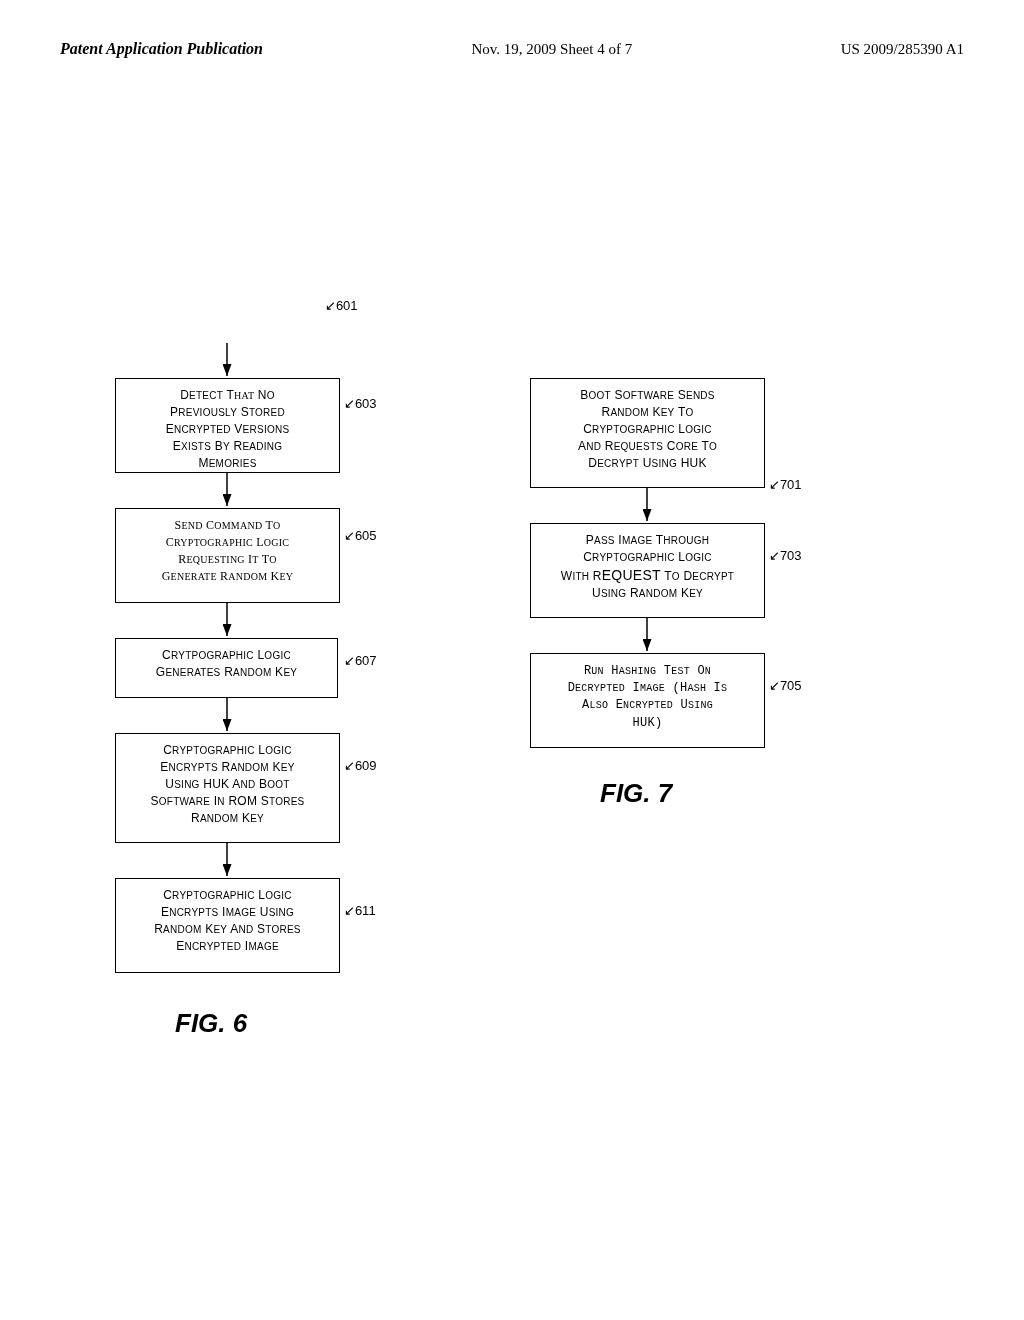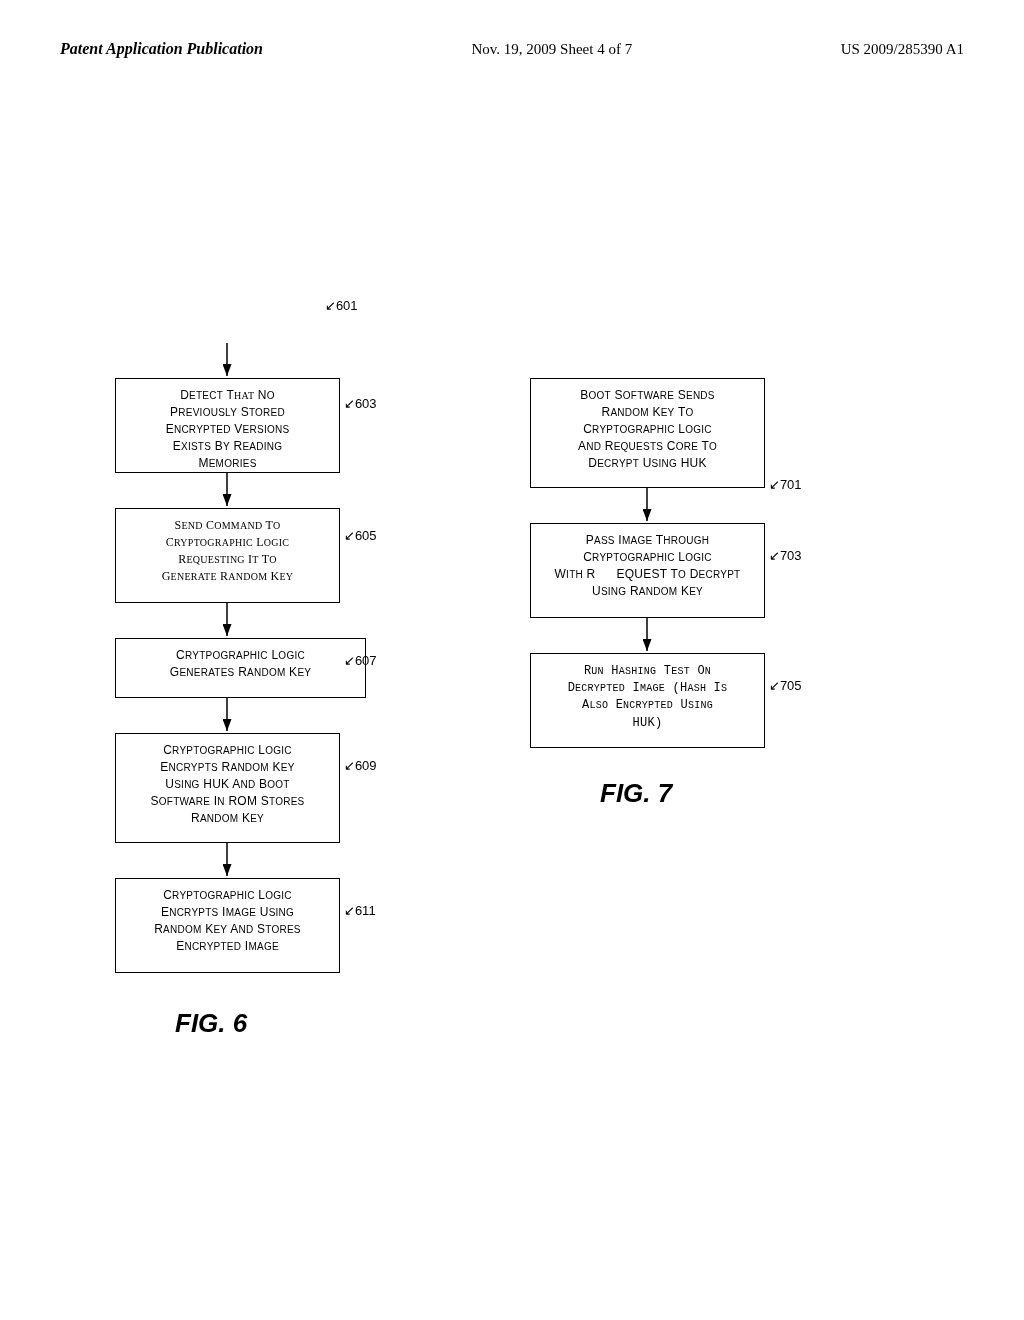--- a/index.html
+++ b/index.html
@@ -135,21 +135,21 @@
       S<span style="font-size:10px;">END</span> C<span style="font-size:10px;">OMMAND</span> T<span style="font-size:10px;">O</span><br>
       C<span style="font-size:10px;">RYPTOGRAPHIC</span> L<span style="font-size:10px;">OGIC</span><br>
       R<span style="font-size:10px;">EQUESTING</span> I<span style="font-size:10px;">T</span> T<span style="font-size:10px;">O</span><br>
       G<span style="font-size:10px;">ENERATE</span> R<span style="font-size:10px;">ANDOM</span> K<span style="font-size:10px;">EY</span>
     </span>
   </div>
   <div class="ref-num" style="left:344px; top:450px;">
     ↙605
   </div>
 
-  <div class="flow-box" style="left:115px; top:560px; width:251px; height:60px;">
+  <div class="flow-box" style="left:115px; top:560px; width:223px; height:60px;">
     <span style="font-variant:small-caps; font-family:Arial,sans-serif; font-size:12px; text-transform:none;">
       C<span style="font-size:10px;">RYTPOGRAPHIC</span> L<span style="font-size:10px;">OGIC</span><br>
       G<span style="font-size:10px;">ENERATES</span> R<span style="font-size:10px;">ANDOM</span> K<span style="font-size:10px;">EY</span>
     </span>
   </div>
   <div class="ref-num" style="left:344px; top:575px;">
     ↙607
   </div>
 
   <div class="flow-box" style="left:115px; top:655px; width:225px; height:110px;">
@@ -189,21 +189,21 @@
     </span>
   </div>
   <div class="ref-num" style="left:769px; top:356px;margin-top:43px;">
     ↙701
   </div>
 
   <div class="flow-box" style="left:530px; top:445px; width:235px; height:95px;">
     <span style="font-variant:small-caps; font-family:Arial,sans-serif; font-size:12px; text-transform:none;">
       P<span style="font-size:10px;">ASS</span> I<span style="font-size:10px;">MAGE</span> T<span style="font-size:10px;text-align:center;">HROUGH</span><br>
       C<span style="font-size:10px;">RYPTOGRAPHIC</span> L<span style="font-size:10px;">OGIC</span><br>
-      W<span style="font-size:10px;">ITH</span> R<span style="font-size:12px;padding-left:21px;">EQUEST</span> T<span style="font-size:10px;">O</span> D<span style="font-size:10px;">ECRYPT</span><br>
+      W<span style="font-size:10px;">ITH</span> R<span style="font-size:14px;">EQUEST</span> T<span style="font-size:10px;">O</span> D<span style="font-size:10px;">ECRYPT</span><br>
       U<span style="font-size:10px;">SING</span> R<span style="font-size:10px;">ANDOM</span> K<span style="font-size:10px;">EY</span>
     </span>
   </div>
   <div class="ref-num" style="left:769px; top:470px;">
     ↙703
   </div>
 
   <div class="flow-box" style="left:530px; top:575px; width:235px; height:95px;">
     <span style="font-variant:small-caps; font-family:Liberation Mono, monospace; font-size:12px; text-transform:none;">
       R<span style="font-size:10px;">UN</span> H<span style="font-size:10px;">ASHING</span> T<span style="font-size:10px;">EST</span> O<span style="font-size:10px;">N</span><br>

